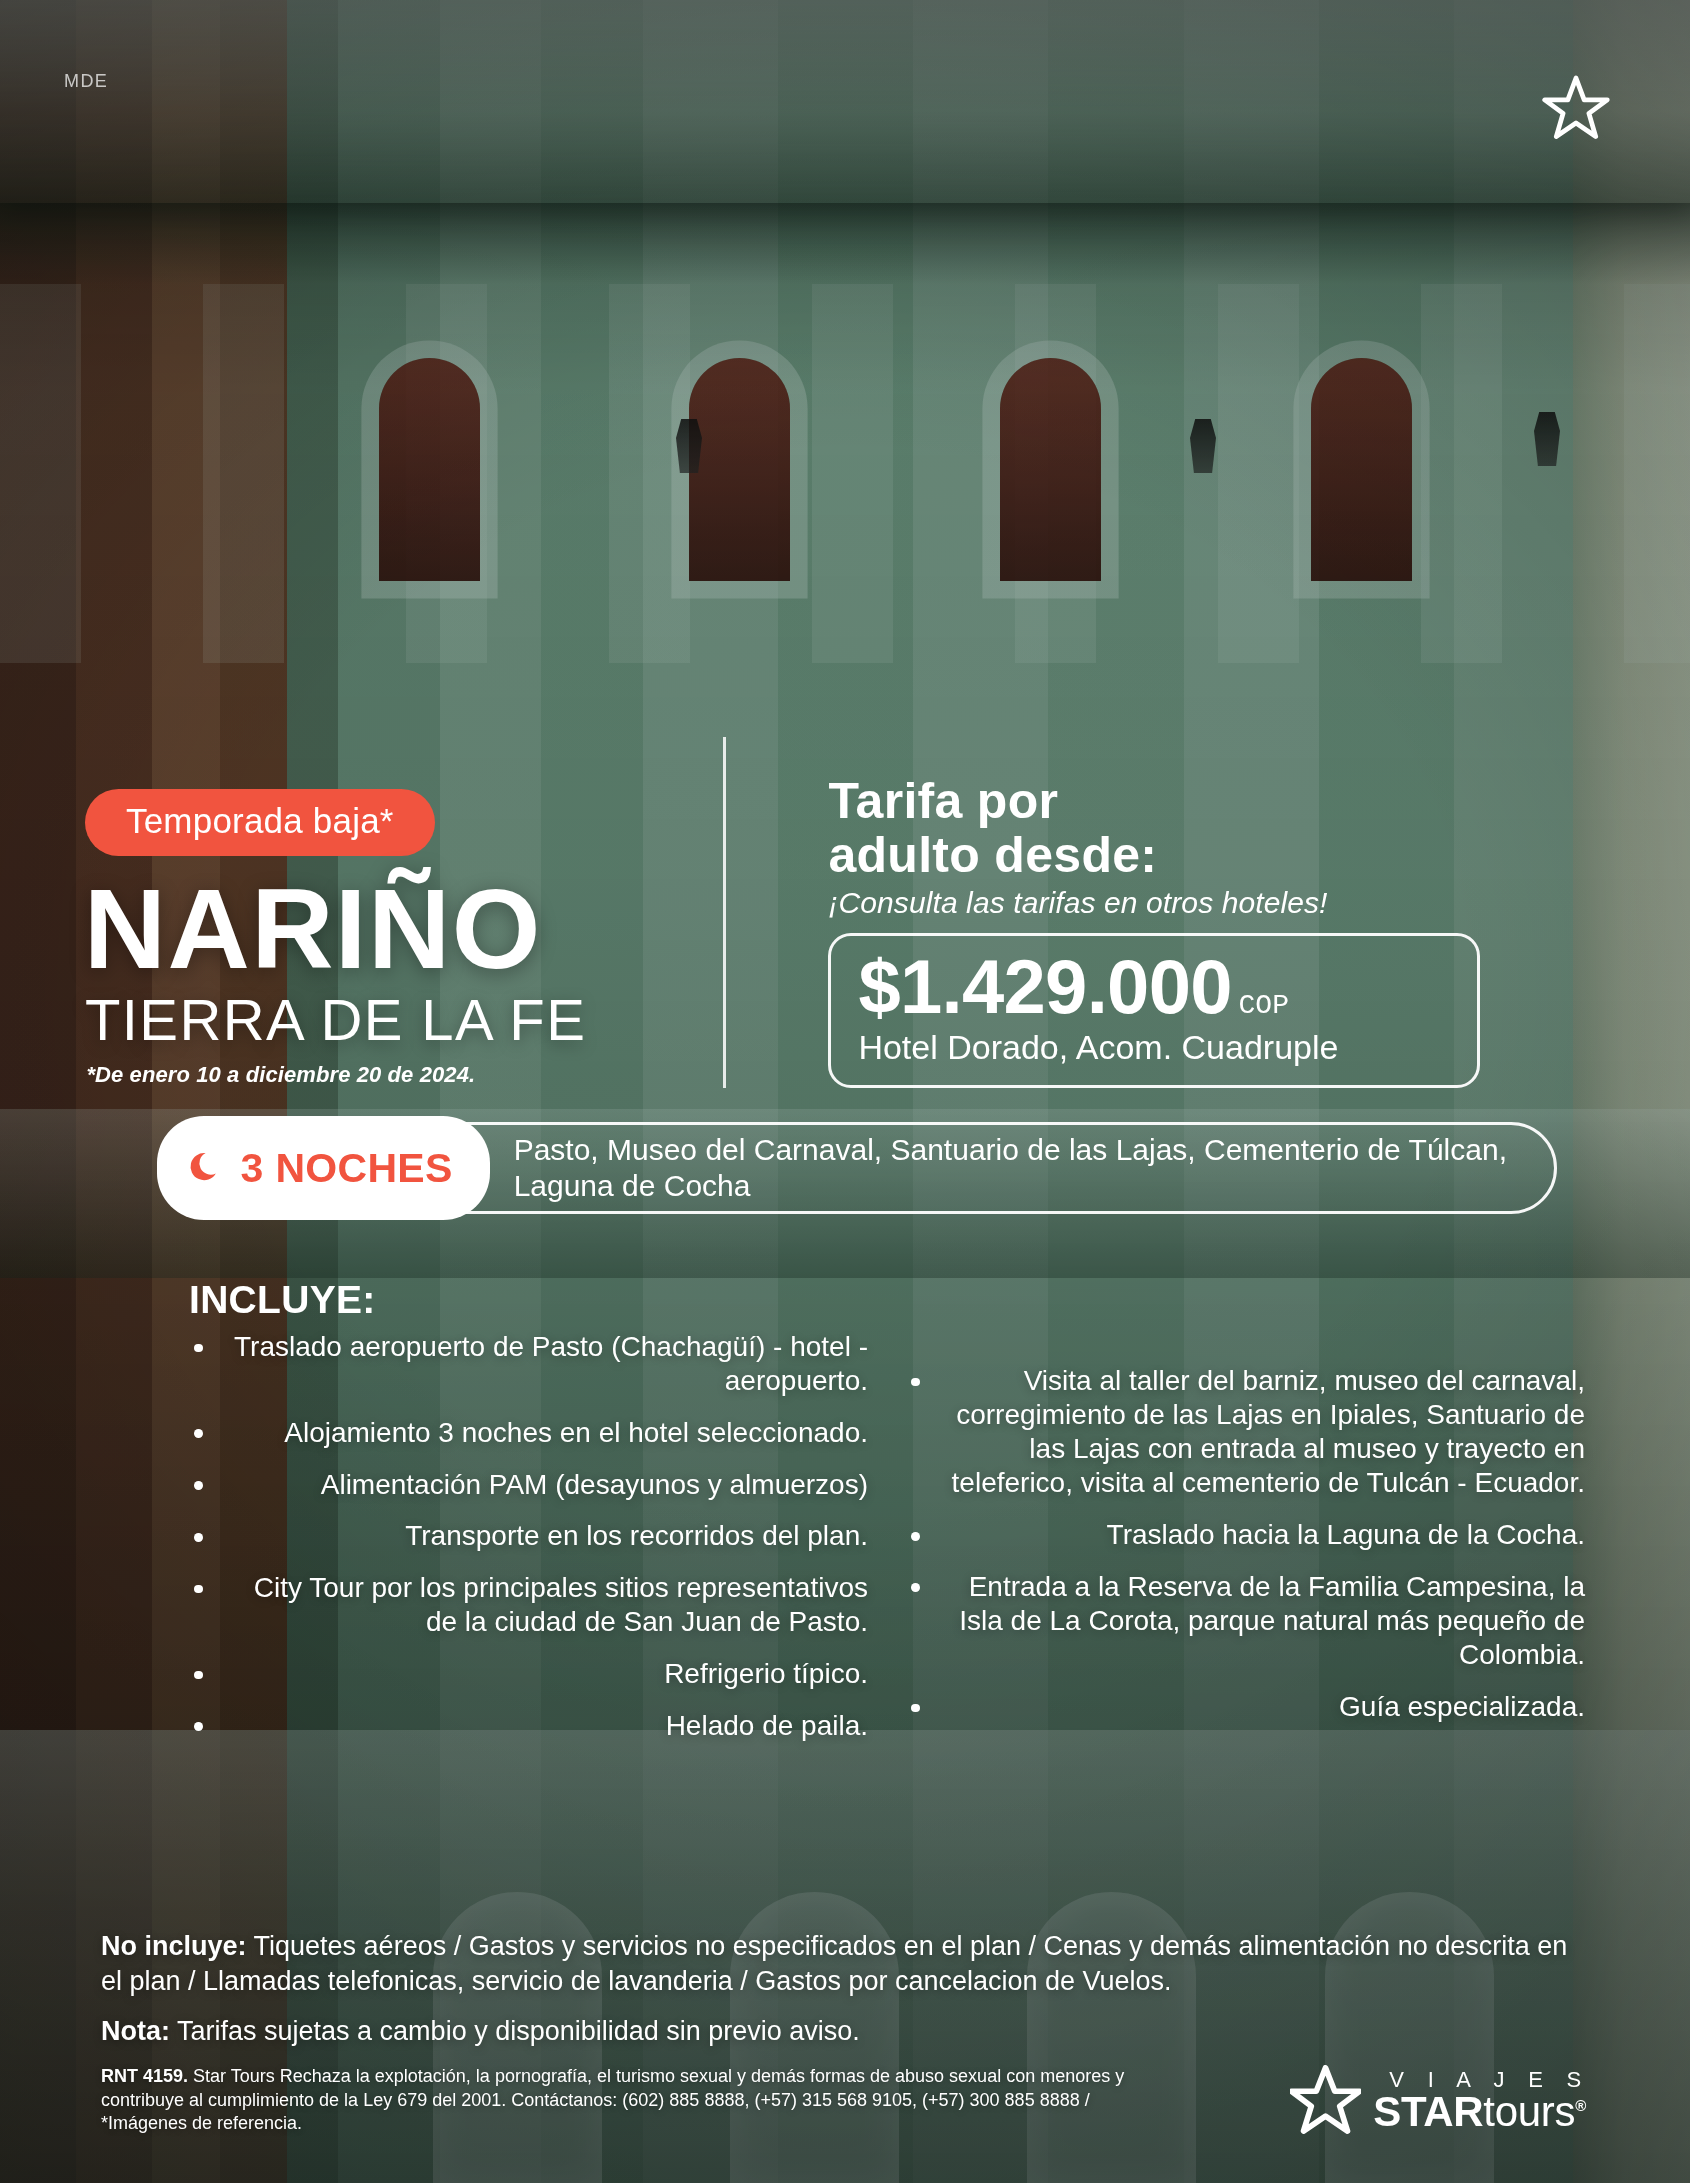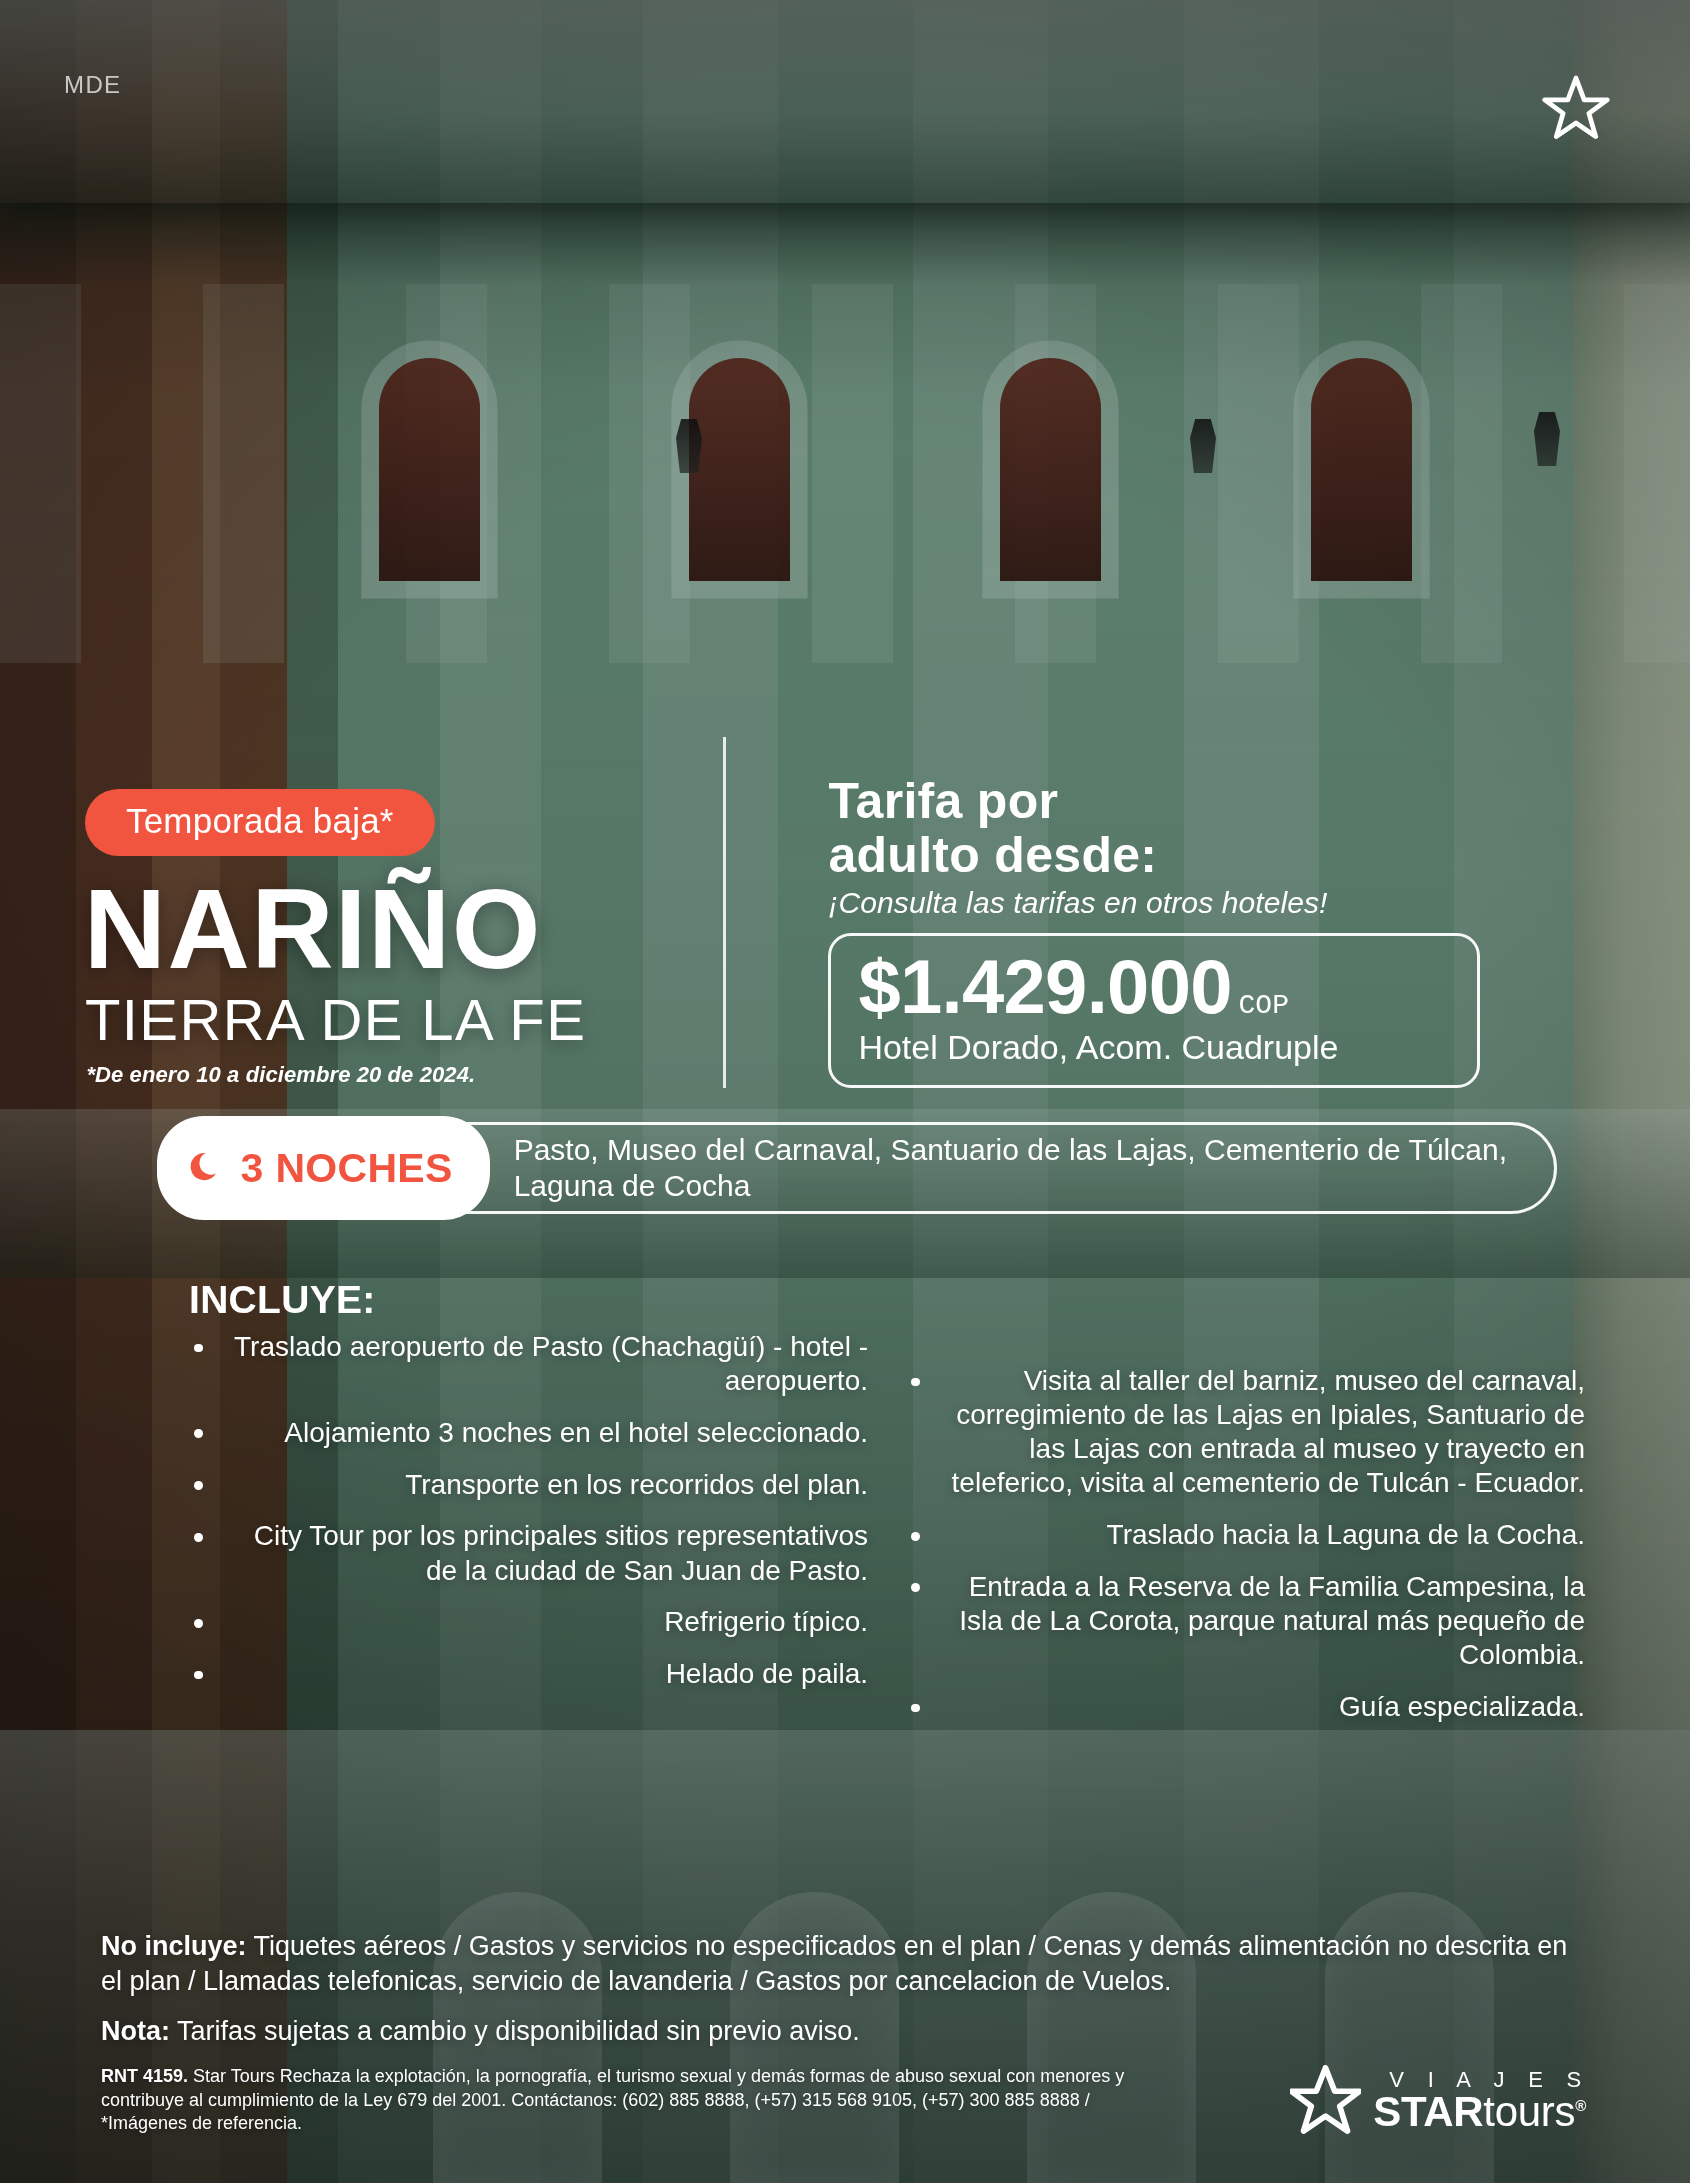--- a/index.html
+++ b/index.html
@@ -110,21 +110,21 @@
     inset: 0;
     background: linear-gradient(180deg, rgba(18,74,54,0.28), rgba(16,64,48,0.42));
     mix-blend-mode: multiply;
   }
 
   
   .origin-code {
     position: absolute;
     left: 64px; top: 71px;
     color: rgba(255,255,255,0.72);
-    font-size: 24px;
+    font-size: 18px;
     letter-spacing: 1.4px;
   }
   .star-outline {
     position: absolute;
     right: 81px; top: 74px;
     width: 68px; height: 68px;
   }
 
   
   .hero {
@@ -430,20 +430,21 @@
     <div class="nights-desc">Pasto, Museo del Carnaval, Santuario de las Lajas, Cementerio de Túlcan, Laguna de Cocha</div>
   </div>
 
   <div class="includes">
     <div class="includes-title">INCLUYE:</div>
     <div class="includes-cols">
       <div class="includes-col left">
         <ul class="items">
           <li>Traslado aeropuerto de Pasto (Chachagüí) - hotel - aeropuerto.</li>
           <li>Alojamiento 3 noches en el hotel seleccionado.</li>
+          <li>Alimentación PAM (desayunos y almuerzos)</li>
           <li>Transporte en los recorridos del plan.</li>
           <li>City Tour por los principales sitios representativos de la ciudad de San Juan de Pasto.</li>
           <li>Refrigerio típico.</li>
           <li>Helado de paila.</li>
         </ul>
       </div>
       <div class="includes-col right">
         <ul class="items">
           <li>Visita al taller del barniz, museo del carnaval, corregimiento de las Lajas en Ipiales, Santuario de las Lajas con entrada al museo y trayecto en teleferico, visita al cementerio de Tulcán - Ecuador.</li>
           <li>Traslado hacia la Laguna de la Cocha.</li>

